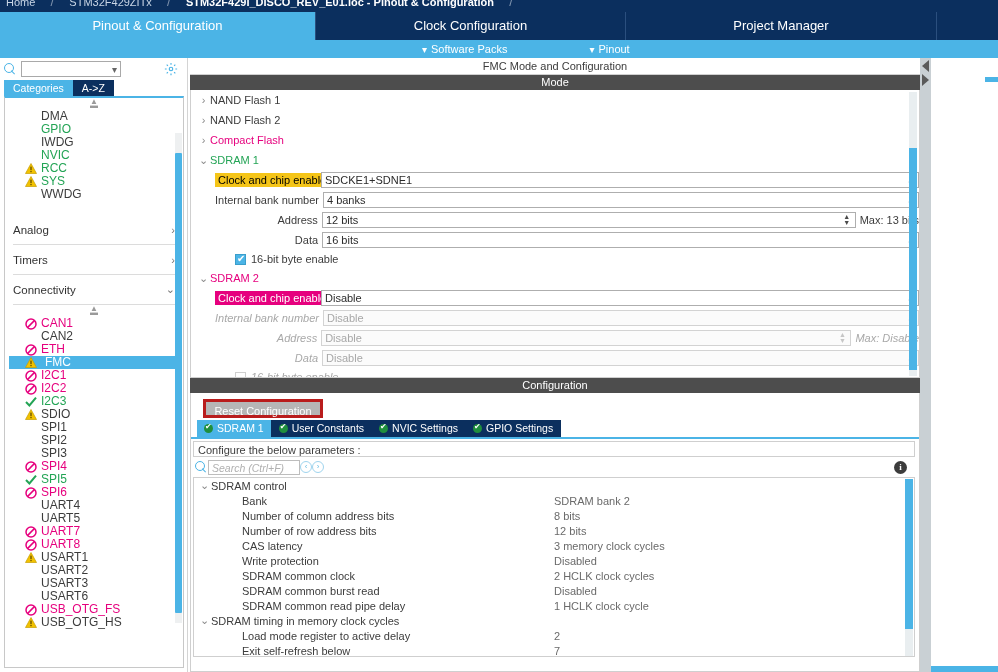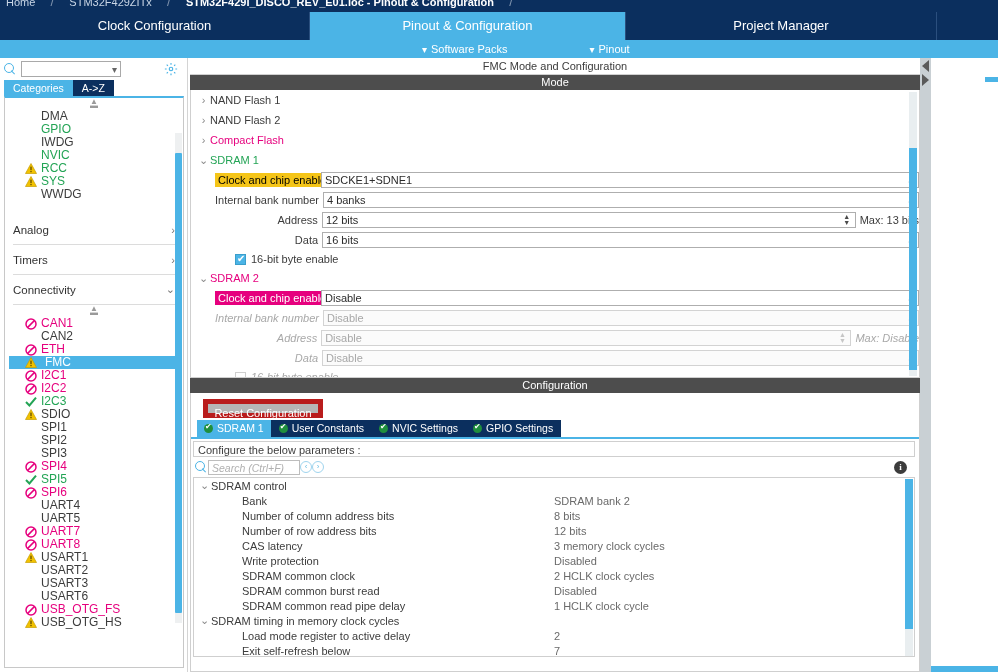--- a/index.html
+++ b/index.html
@@ -213,21 +213,21 @@
 
   
   .cfg-area {
     position: relative; background: #ffffff; height: 279px;
     border: 1px solid #cfcfcf; border-top: none;
   }
   .reset-wrap { padding: 6px 0 4px 12px; }
   .reset-btn {
     width: 120px; height: 19px; line-height: 19px; text-align: center;
     background: #b6b6b6; color: #ffffff; font-size: 11px;
-    border: 5px solid #b91c1c; cursor: pointer;
+    border: 3px solid #b91c1c; cursor: pointer;
   }
   .cfg-tabs {
     display: flex; padding-left: 6px; border-bottom: 2px solid #4bb4e6;
     height: 17px; align-items: flex-end;
   }
   .ctab {
     height: 17px; line-height: 17px; padding: 0 7px;
     font-size: 10.5px; color: #ffffff; display: flex;
     align-items: center; gap: 4px; cursor: pointer;
     border-right: 1px solid #0b2f5e;
@@ -328,22 +328,22 @@
   <div class="breadcrumb">
     <div class="bc-item">Home</div>
     <div class="bc-sep">/</div>
     <div class="bc-item">STM32F429ZITx</div>
     <div class="bc-sep">/</div>
     <div class="bc-item strong">STM32F429I_DISCO_REV_E01.ioc - Pinout &amp; Configuration</div>
     <div class="bc-sep">/</div>
   </div>
 
   <div class="tabbar">
+    <div class="ttab t1 active">Pinout &amp; Configuration</div>
     <div class="ttab t2">Clock Configuration</div>
-    <div class="ttab t1 active">Pinout &amp; Configuration</div>
     <div class="ttab t3">Project Manager</div>
     <div class="ttab t4"></div>
   </div>
 
   <div class="subbar">
     <div class="subitem sp">
       <span class="chev">▾</span>
       <span>Software Packs</span>
     </div>
     <div class="subitem pn">

